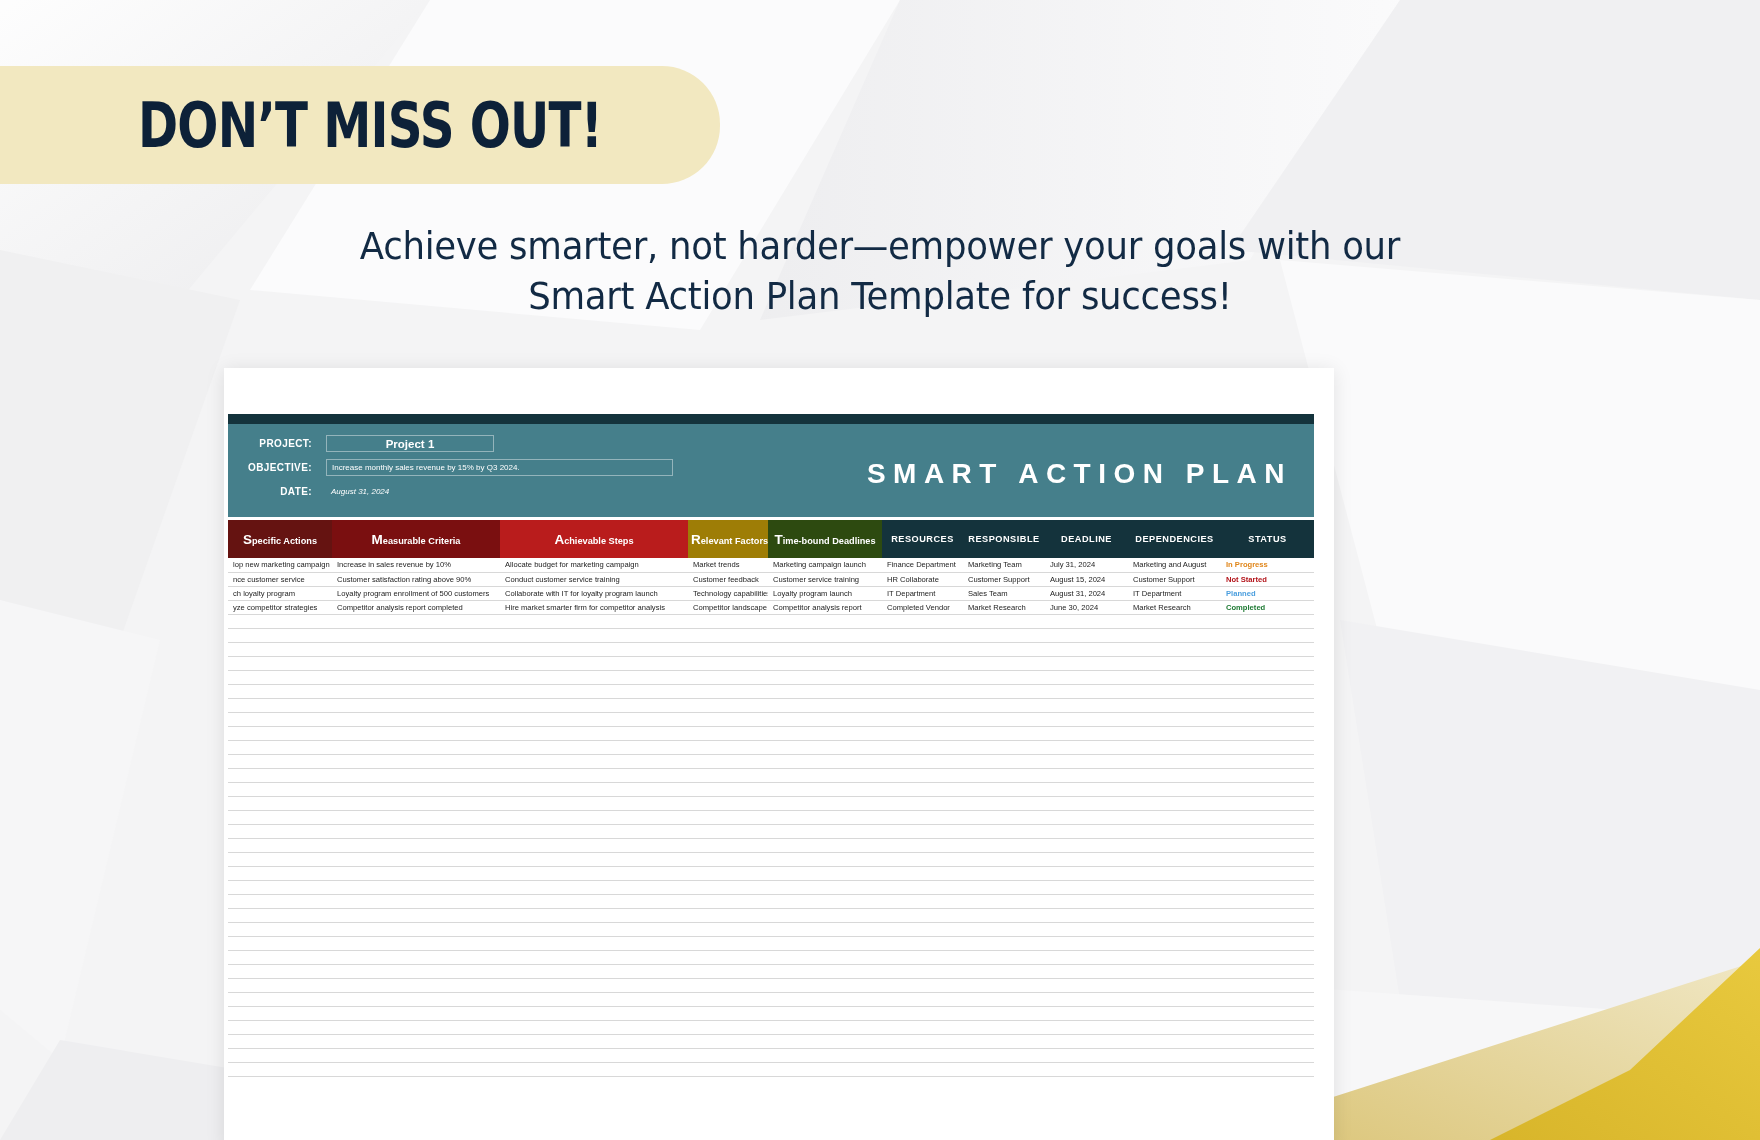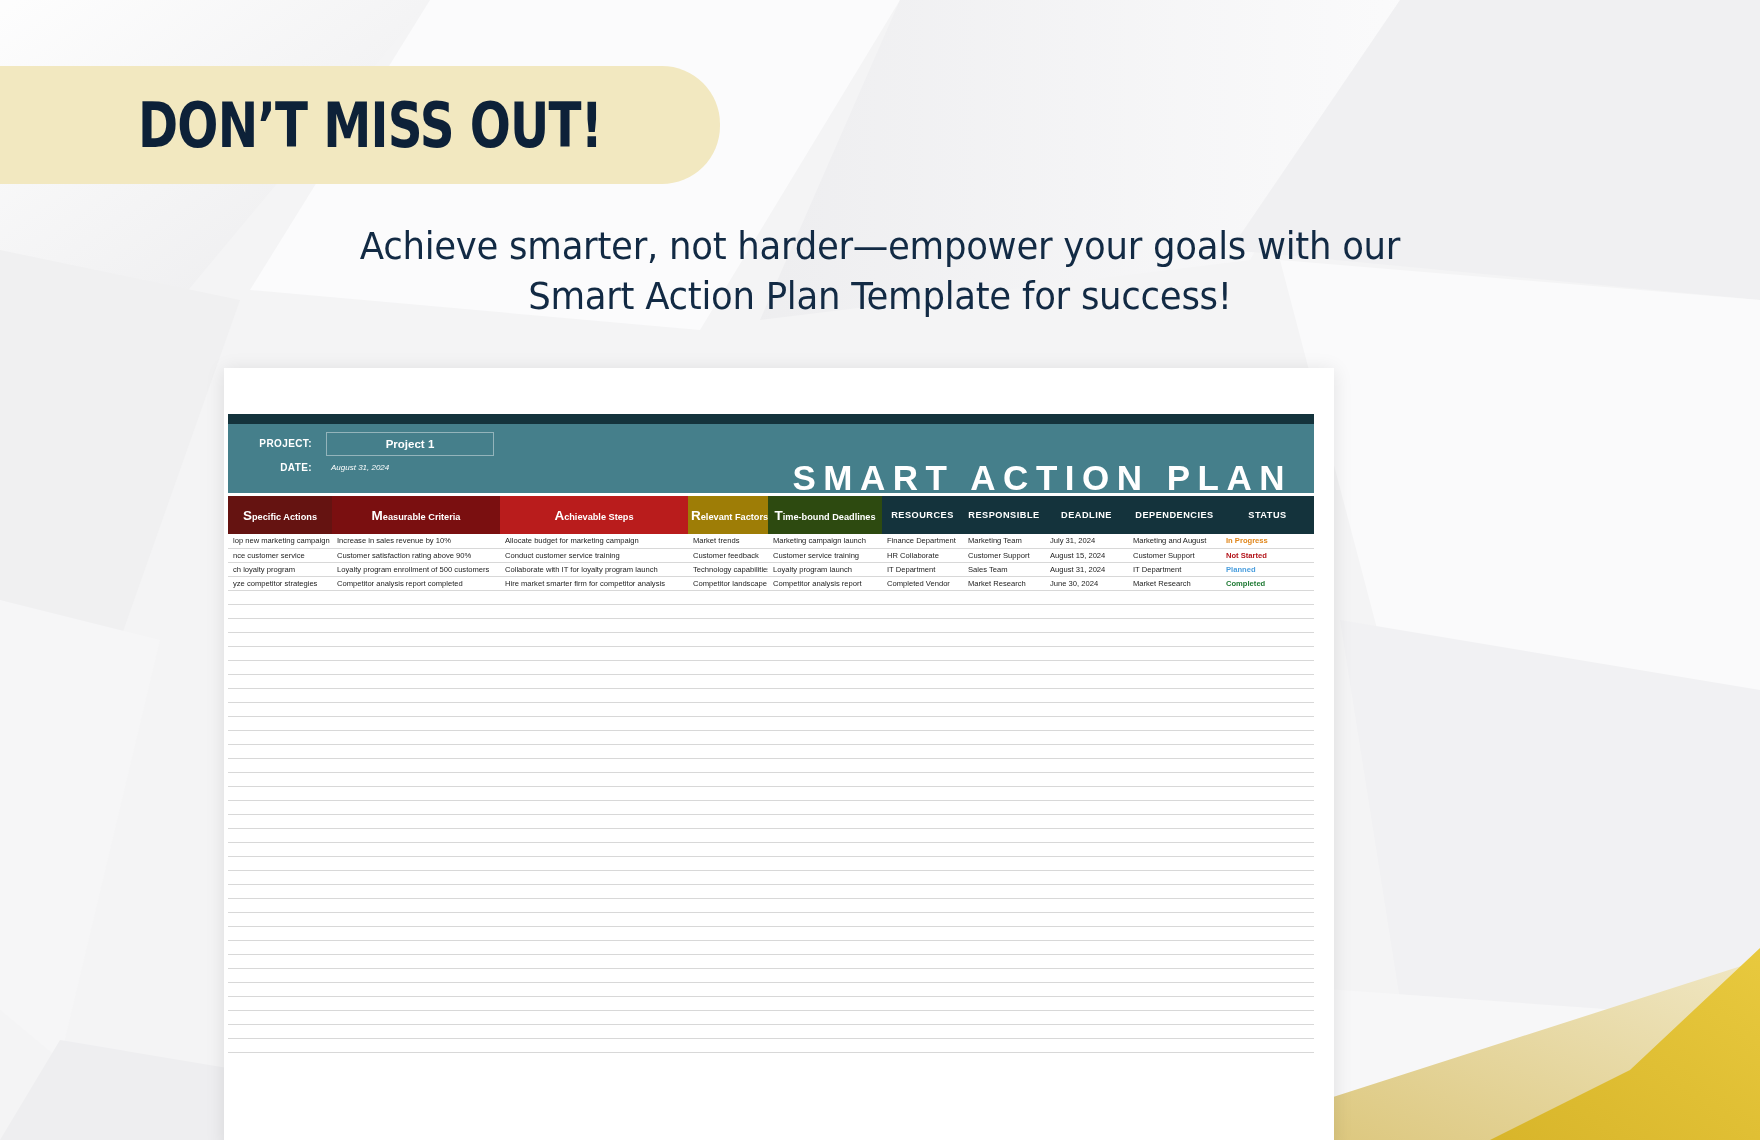--- a/index.html
+++ b/index.html
@@ -69,31 +69,31 @@
     padding:9px 0 12px 0;
   }
   .meta-row{ display:flex; align-items:center; height:21px; margin-bottom:3px; }
   .meta-label{
     width:98px; text-align:right; padding-right:14px;
     font-size:10px; font-weight:bold; color:#ffffff;
     letter-spacing:0.4px;
   }
   .meta-box{
     border:1px solid rgba(255,255,255,0.42);
-    height:24px; display:flex; align-items:center;
+    height:17px; display:flex; align-items:center;
     font-size:10px; color:#ffffff;
   }
   .meta-box.project{ width:168px; justify-content:center; font-weight:bold; font-size:11.5px; }
   .meta-box.objective{ width:347px; padding-left:5px; font-size:8px; }
   .meta-plain{
     font-size:8px; color:#ffffff; font-style:italic; padding-left:5px;
   }
   .sheet-title{
     position:absolute; right:22px; top:44px;
-    font-size:35px; font-weight:bold; color:#ffffff;
+    font-size:28px; font-weight:bold; color:#ffffff;
     letter-spacing:7.5px;
   }
 
   
   table.plan{
     width:1086px; border-collapse:collapse; table-layout:fixed;
     margin-top:3px;
   }
   table.plan th{
     height:38px;
@@ -188,20 +188,24 @@
     <div class="navy-strip"></div>
 
     <div class="teal-header">
       <div class="sheet-title">SMART ACTION PLAN</div>
 
       <div class="meta-row">
         <div class="meta-label">PROJECT:</div>
         <div class="meta-box project">Project 1</div>
       </div>
 
+      <div class="meta-row">
+        <div class="meta-label">OBJECTIVE:</div>
+        <div class="meta-box objective">Increase monthly sales revenue by 15% by Q3 2024.</div>
+      </div>
 
       <div class="meta-row">
         <div class="meta-label">DATE:</div>
         <div class="meta-plain">August 31, 2024</div>
       </div>
     </div>
 
     <table class="plan">
       <colgroup>
         <col class="w1">

